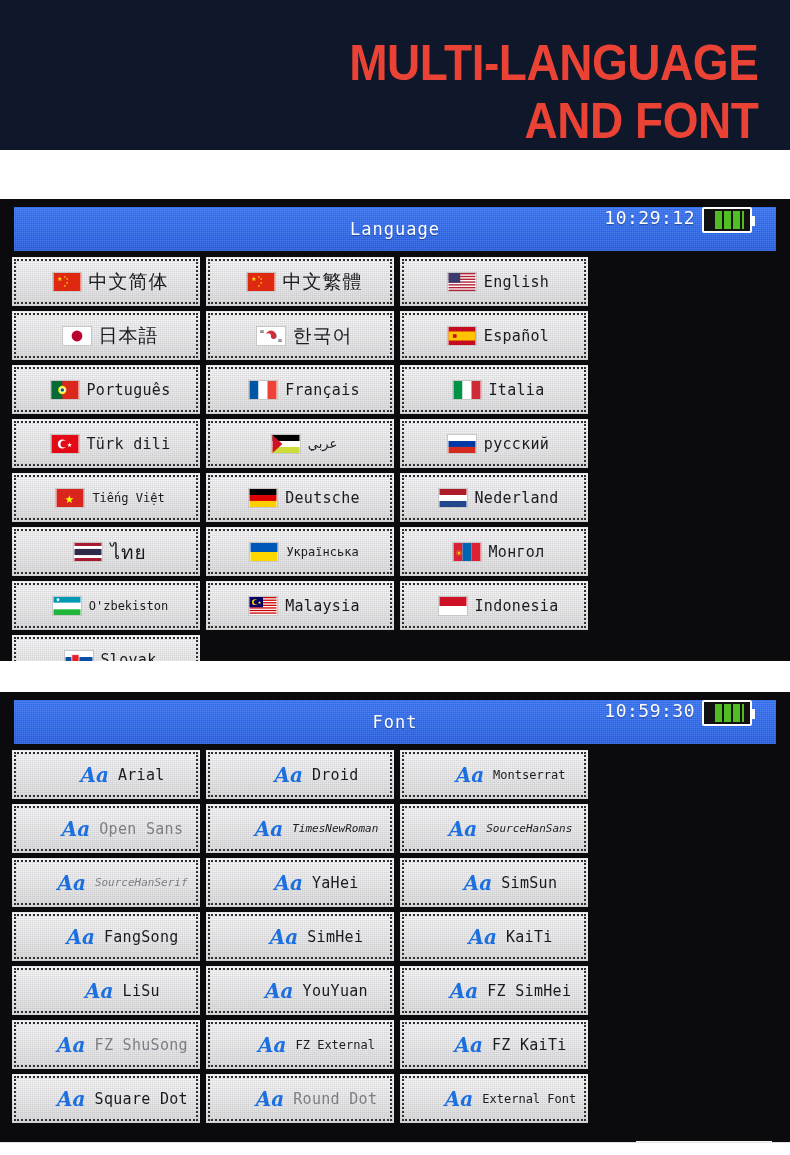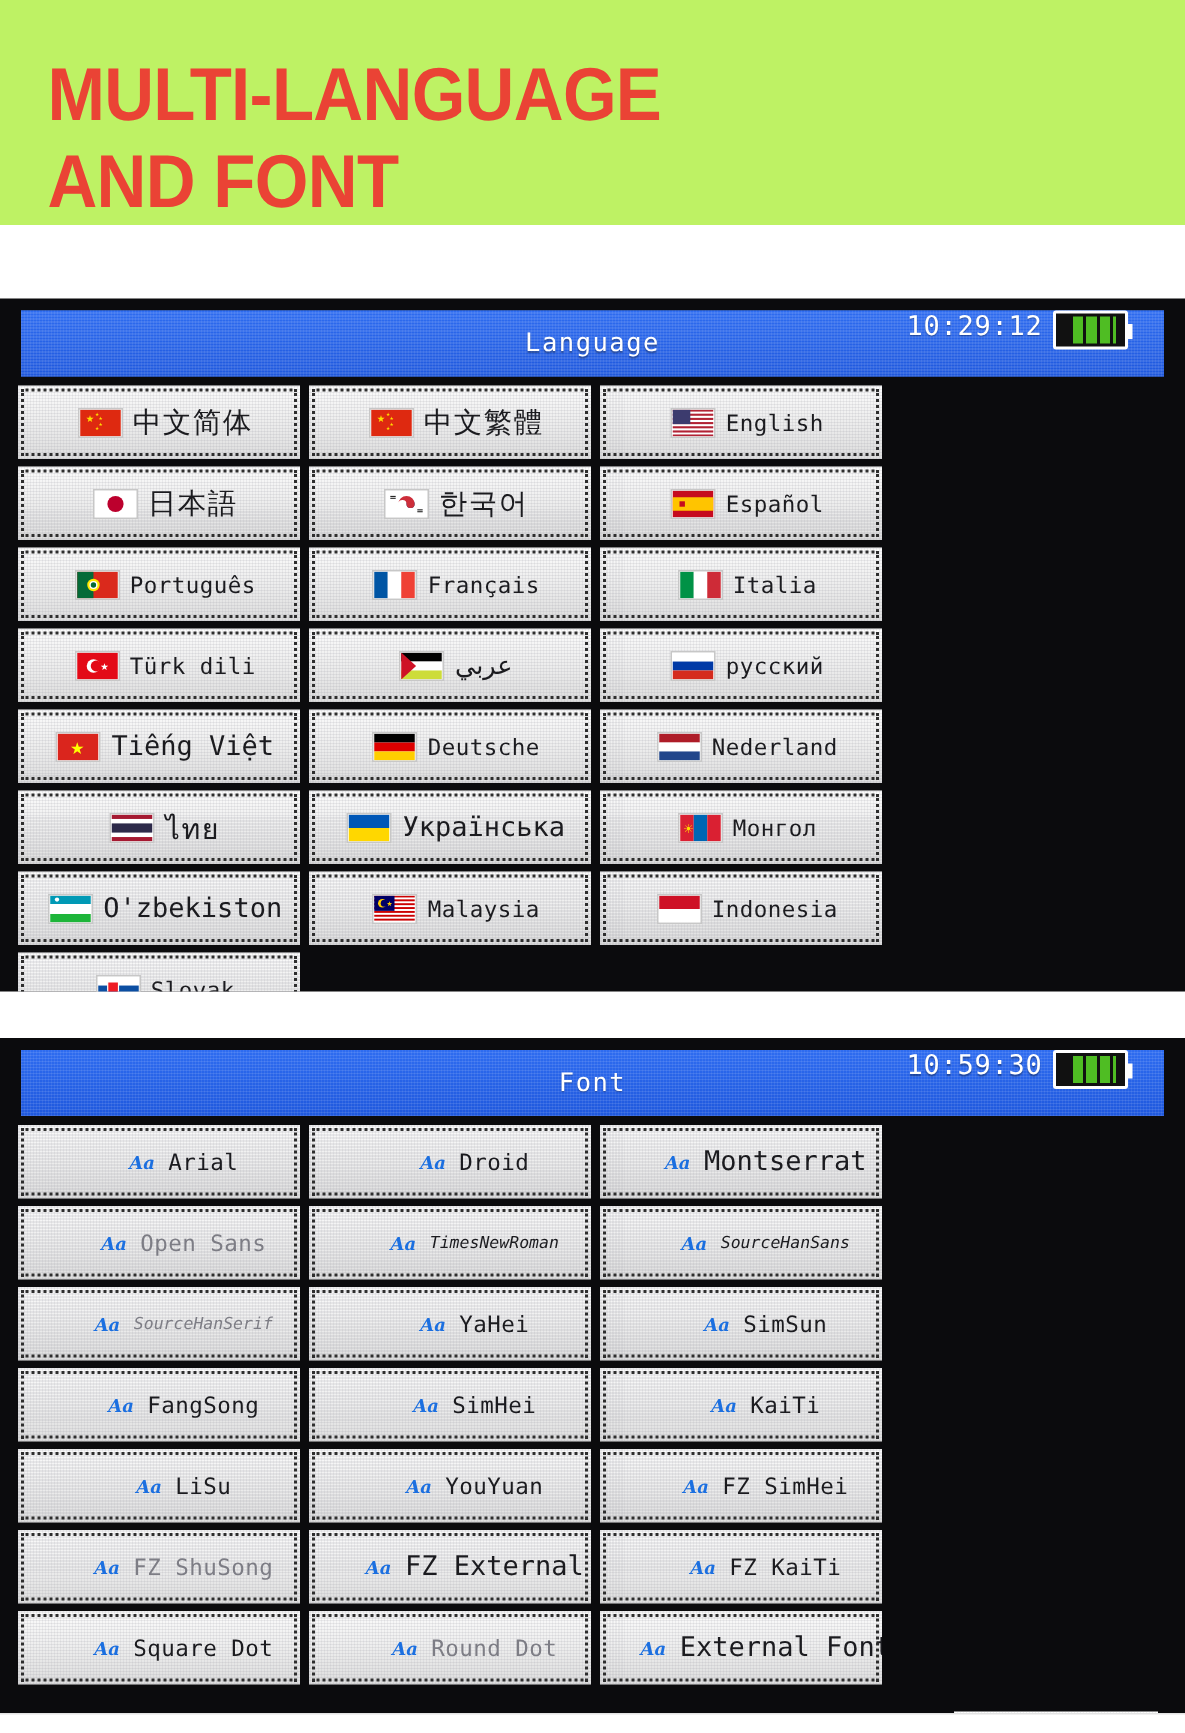--- a/index.html
+++ b/index.html
@@ -12,22 +12,22 @@
     background: #ffffff;
     font-family: "Liberation Sans", sans-serif;
     overflow: hidden;
     position: relative;
   }
 
   
   .title-block {
     width: 790px;
     padding-top: 34px;
-    text-align: left;
-    background: #bef264;
+    text-align: right;
+    background: #0f172a;
   }
   .title-line {
     font-family: "Liberation Sans", sans-serif;
     font-weight: bold;
     font-size: 50px;
     line-height: 58px;
     color: #ea4335;
     letter-spacing: -0.5px;
     transform: scaleX(0.92);
     white-space: nowrap;
@@ -148,35 +148,35 @@
     white-space: nowrap;
     margin-left: 7px;
     letter-spacing: 0.3px;
   }
   .cell-label.cjk {
     font-family: "DejaVu Sans", sans-serif;
     font-size: 19px;
     letter-spacing: 1px;
   }
   .cell-label.small {
-    font-size: 18px;
+    font-size: 12px;
     letter-spacing: 0;
   }
   .cell-label.tiny {
     font-size: 11px;
     letter-spacing: 0;
     font-style: italic;
   }
   .cell-label.grey {
     color: #7d7d85;
   }
   .cell-label.rtl {
     direction: rtl;
     font-family: "DejaVu Sans", sans-serif;
-    font-size: 17px;
+    font-size: 13px;
   }
 
   
   .flag {
     width: 30px;
     height: 20px;
     flex: 0 0 30px;
     border: 1px solid rgba(0,0,0,0.22);
     box-sizing: border-box;
     position: relative;
@@ -184,21 +184,21 @@
     background: #fff;
   }
   .flag svg { display: block; width: 100%; height: 100%; }
 
   
   .aa-icon {
     flex: 0 0 auto;
     font-family: "DejaVu Serif", serif;
     font-style: italic;
     font-weight: bold;
-    font-size: 12px;
+    font-size: 20px;
     color: #1b6fe0;
     line-height: 1;
     padding: 0 2px;
     margin-left: 23px;
   }
 
   
   .exit-row {
     display: flex;
     justify-content: flex-end;

